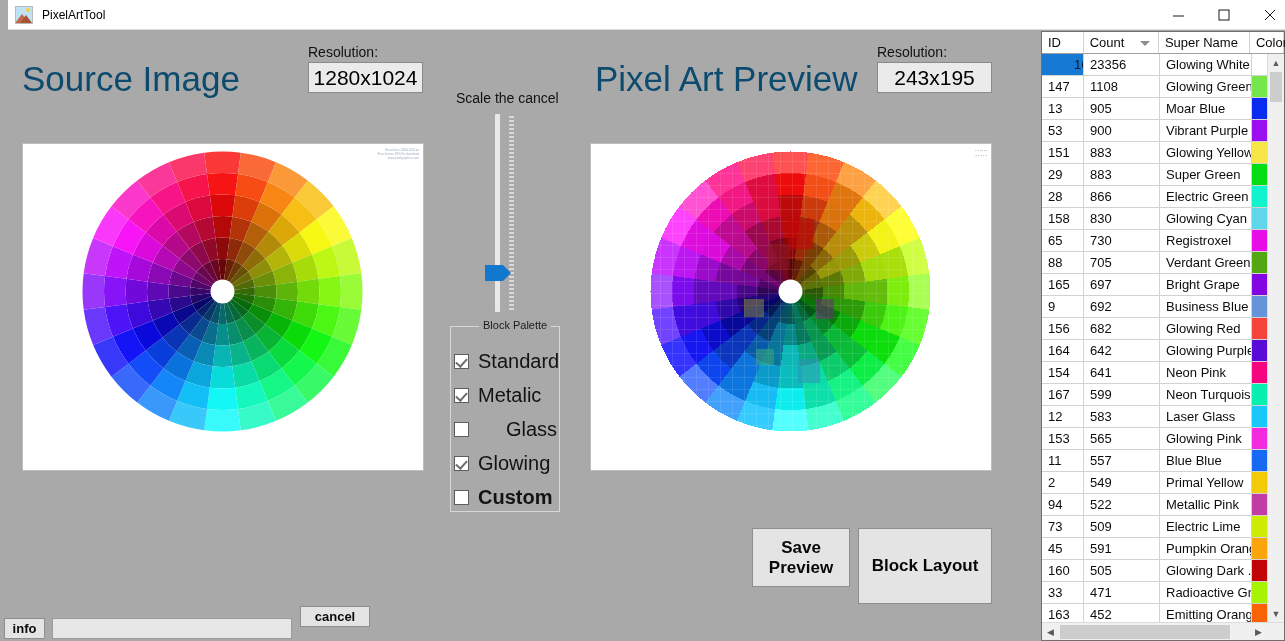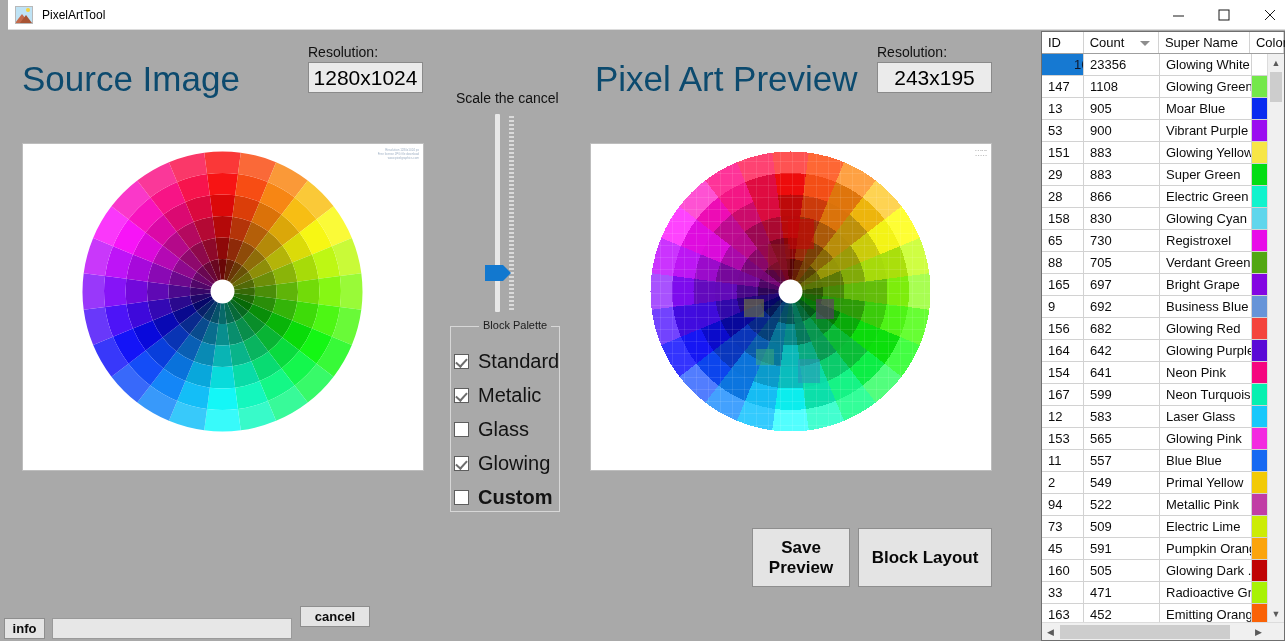--- a/index.html
+++ b/index.html
@@ -324,21 +324,21 @@
     <div class="legend">Block Palette</div>
   </div>
   <div class="cbrow" style="left:454px; top:320px;">
     <div class="cbbox checked"></div>
     <div class="cblabel">Standard</div>
   </div>
   <div class="cbrow" style="left:454px; top:354px;">
     <div class="cbbox checked"></div>
     <div class="cblabel">Metalic</div>
   </div>
-  <div class="cbrow" style="left:454px; top:388px;">
+  <div class="cbrow" style="left:454px; top:388px;gap:28px;">
     <div class="cbbox"></div>
     <div class="cblabel">Glass</div>
   </div>
   <div class="cbrow" style="left:454px; top:422px;">
     <div class="cbbox checked"></div>
     <div class="cblabel">Glowing</div>
   </div>
   <div class="cbrow" style="left:454px; top:456px;">
     <div class="cbbox"></div>
     <div class="cblabel bold">Custom</div>
@@ -507,21 +507,21 @@
         <div class="blotch" style="left: 96px; top: 150px; width: 20px; height: 18px; background: rgb(127, 138, 58); opacity: 0.55;"></div>
         <div class="blotch" style="left: 150px; top: 210px; width: 22px; height: 24px; background: rgb(47, 143, 184); opacity: 0.55;"></div>
         <div class="blotch" style="left: 108px; top: 200px; width: 18px; height: 16px; background: rgb(58, 168, 122); opacity: 0.55;"></div>
       </div>
   </div>
 
   <div class="btn" style="left:752px; top:498px; width:98px; height:59px; flex-direction:column;">
     <span>Save</span>
     <span>Preview</span>
   </div>
-  <div class="btn" style="left:858px; top:498px; width:134px; height:59px;">Block Layout</div>
+  <div class="btn" style="left:858px; top:498px; width:134px; height:76px;">Block Layout</div>
 
   <div class="sbtn" style="left:4px; top:588px; width:41px; height:21px;">info</div>
   <div class="sfield" style="left:52px; top:588px; width:240px; height:21px;"></div>
   <div class="sbtn" style="left:300px; top:576px; width:70px; height:21px;">cancel</div>
 </div>
 
 <div class="gridpanel">
   <div class="gridhead">
     <div class="gh c-id" style="width:42px;">ID</div>
     <div class="gh c-count" style="width:76px;">

